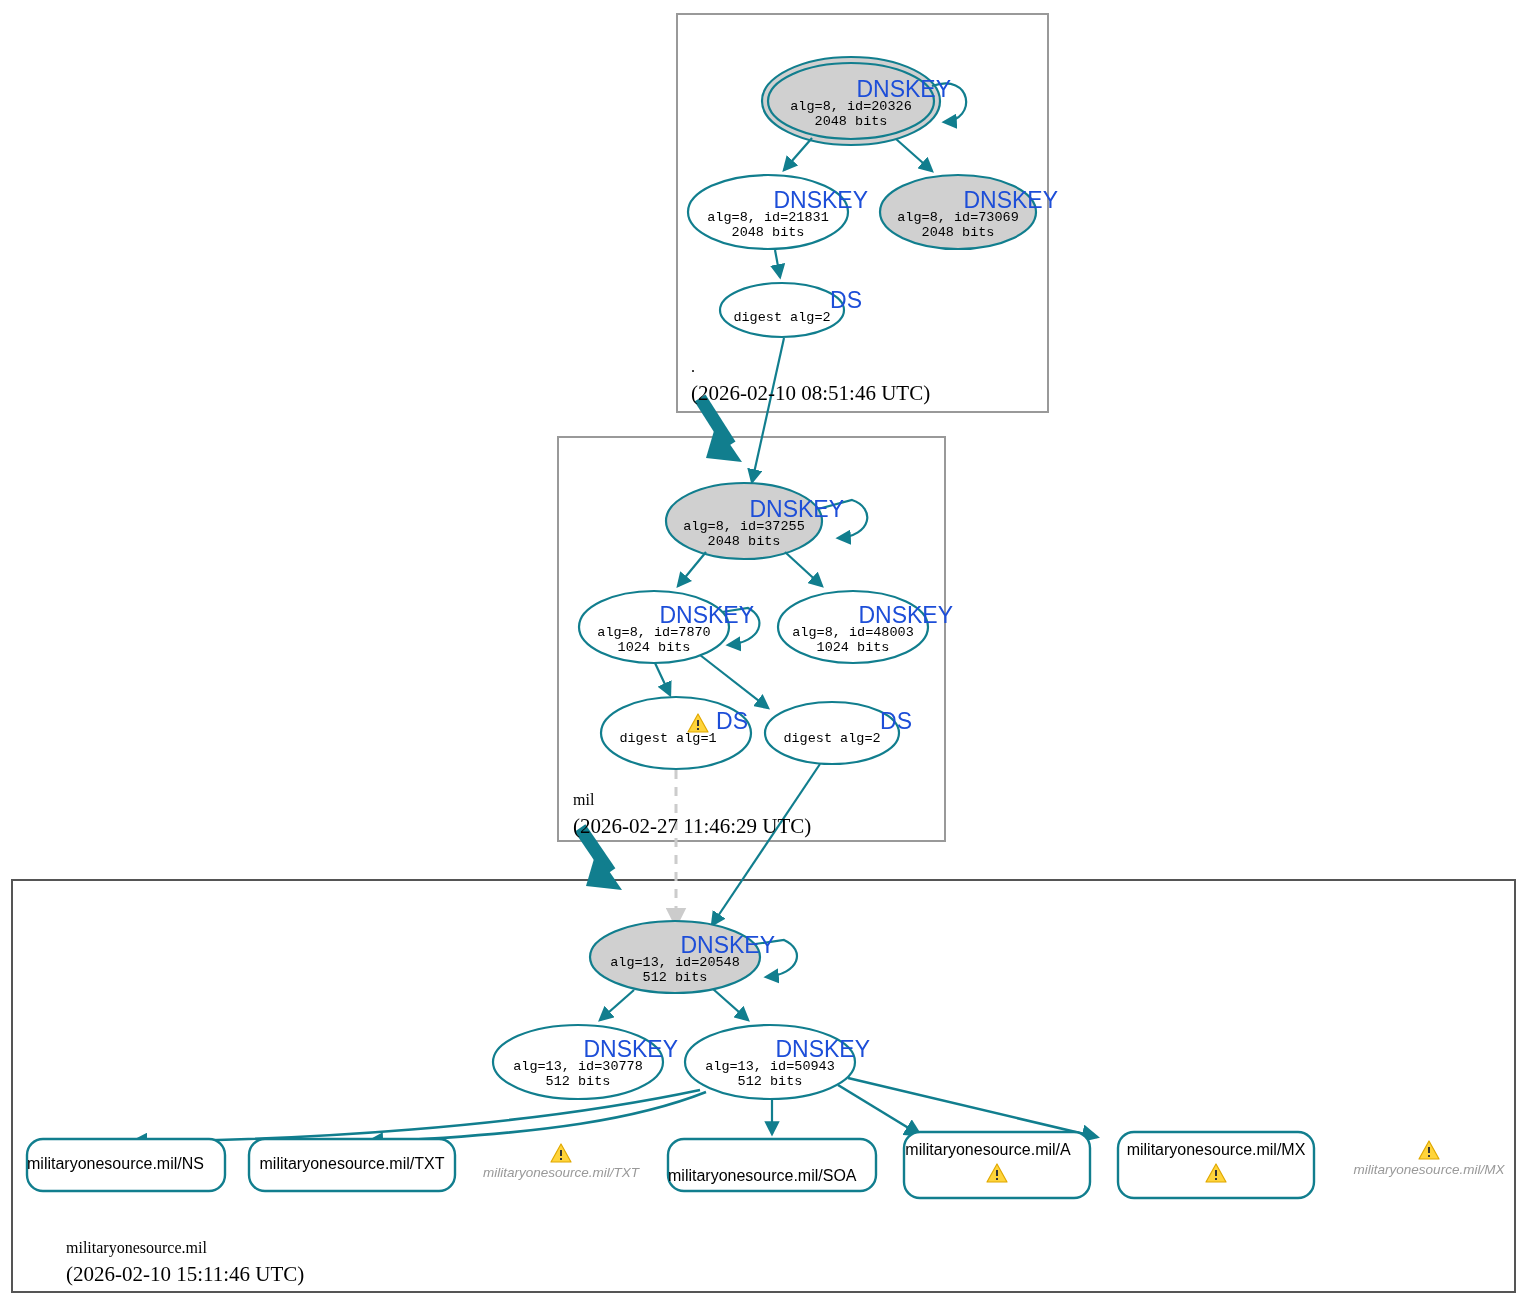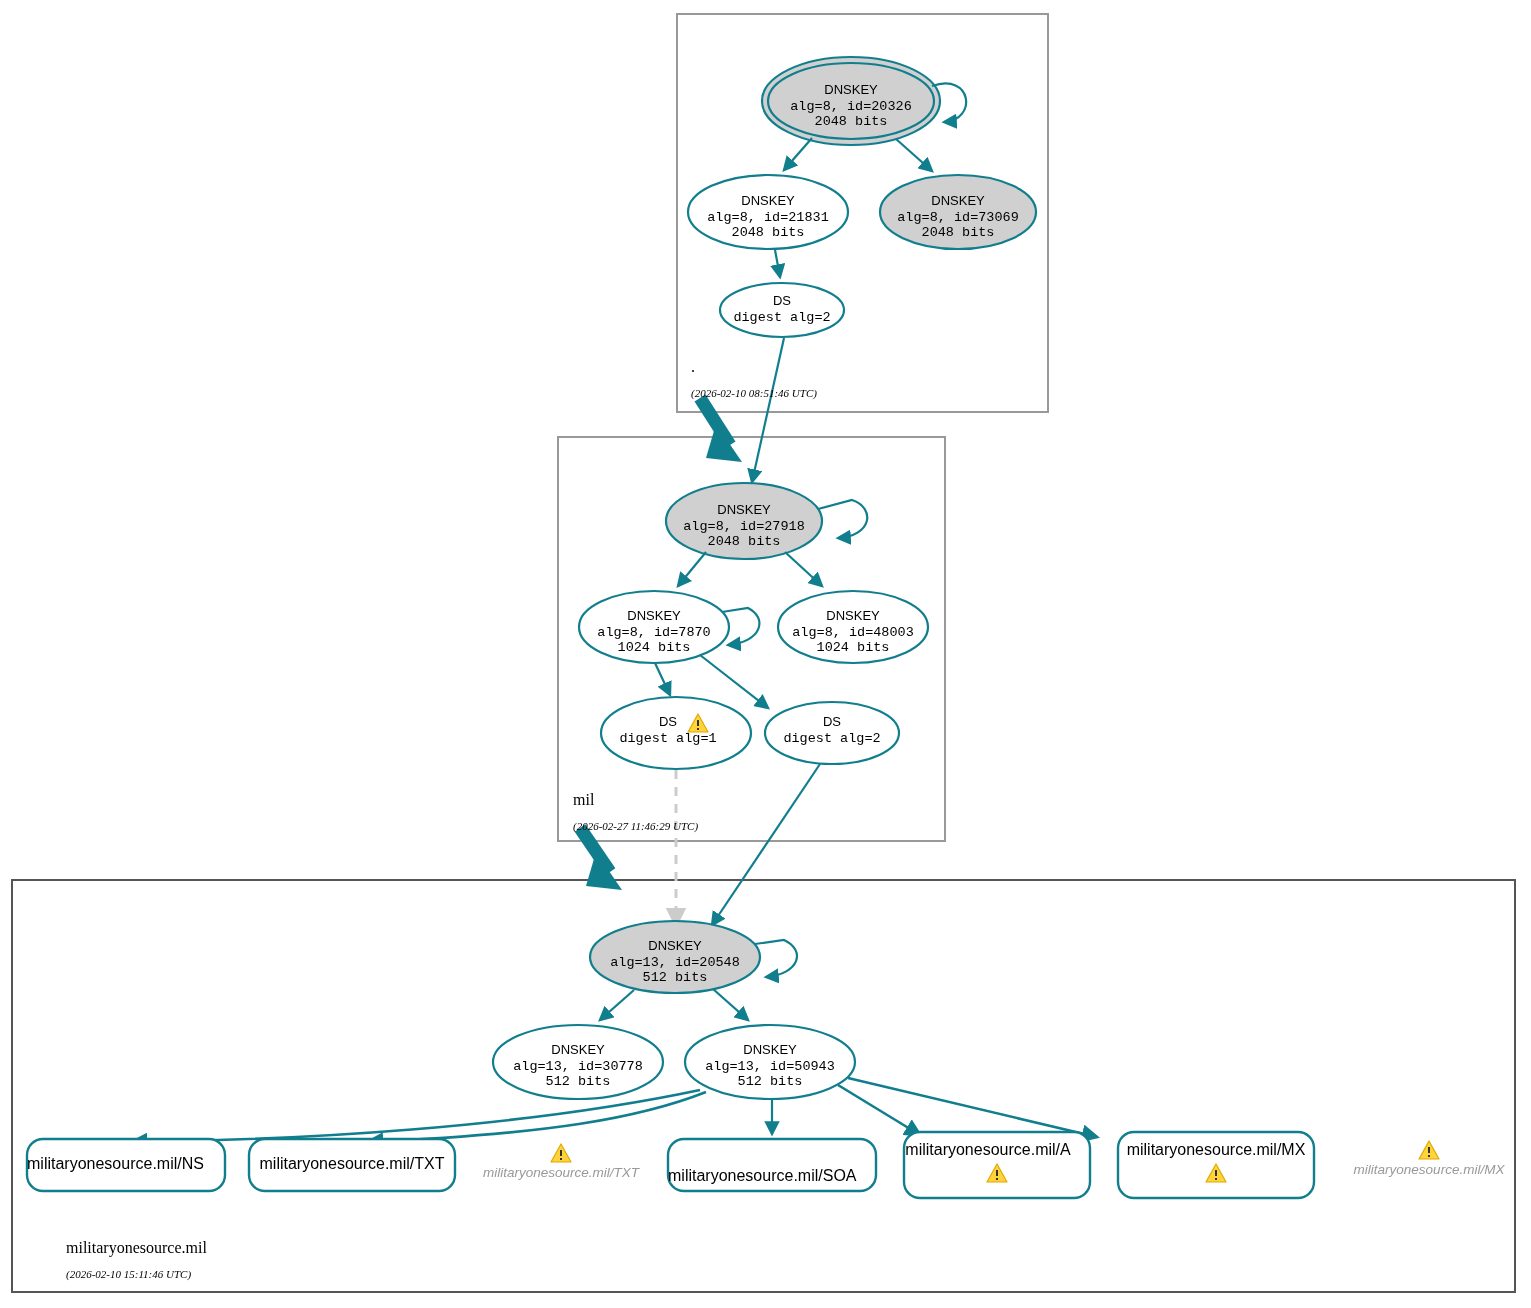--- a/index.html
+++ b/index.html
@@ -28,37 +28,37 @@
     color: #000000;
     white-space: nowrap;
   }
   .zone-label .zname {
     display: block;
     font-size: 16px;
     line-height: 20px;
   }
   .zone-label .ztime {
     display: block;
-    font-size: 11px;
+    font-size: 21px;
     line-height: 20px;
     margin-top: 6px;
-    font-style: italic;
   }
   .node-text {
     position: absolute;
     text-align: center;
     white-space: nowrap;
     pointer-events: none;
   }
   .node-text .t1 {
     display: block;
     font-family: "Liberation Sans", sans-serif;
-    font-size: 13px;
+    font-size: 23px;
     line-height: 19px;
-    color: #000000;
+    color: #1d4ed8;
+    text-align: right;
   }
   .node-text .t2, .node-text .t3 {
     display: block;
     font-family: Liberation Mono, monospace;
     font-size: 13.5px;
     line-height: 15px;
     color: #000;
   }
   .rr-text {
     position: absolute;
@@ -231,21 +231,21 @@
     <span class="t2">alg=8, id=73069</span>
     <span class="t3">2048 bits</span>
   </div>
   <div class="node-text" style="left:702px; top:291px; width:160px;">
     <span class="t1">DS</span>
     <span class="t2">digest alg=2</span>
   </div>
 
   <div class="node-text" style="left:644px; top:500px; width:200px;">
     <span class="t1">DNSKEY</span>
-    <span class="t2">alg=8, id=27918</span>
+    <span class="t2">alg=8, id=37255</span>
     <span class="t3">2048 bits</span>
   </div>
   <div class="node-text" style="left:554px; top:606px; width:200px;">
     <span class="t1">DNSKEY</span>
     <span class="t2">alg=8, id=7870</span>
     <span class="t3">1024 bits</span>
   </div>
   <div class="node-text" style="left:753px; top:606px; width:200px;">
     <span class="t1">DNSKEY</span>
     <span class="t2">alg=8, id=48003</span>

